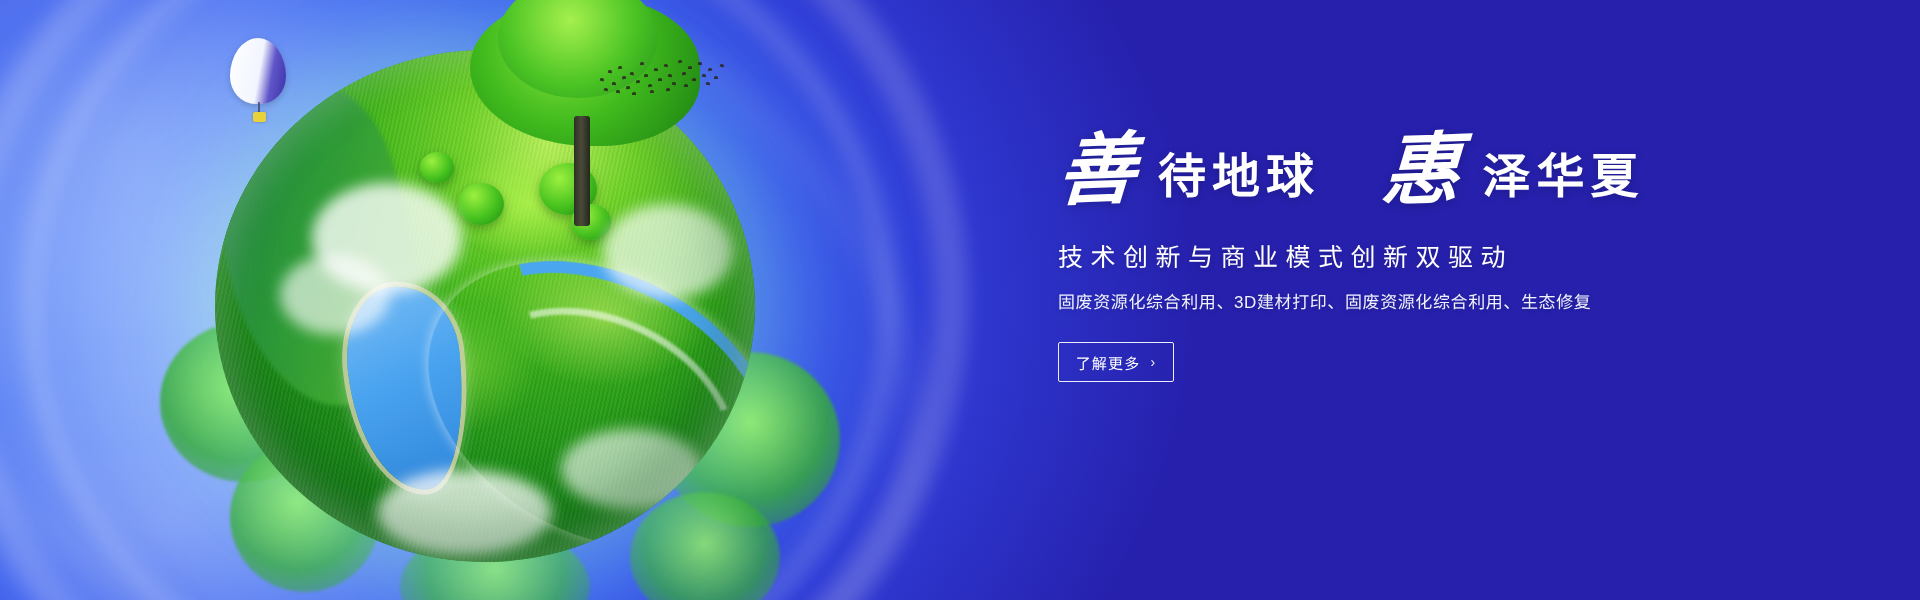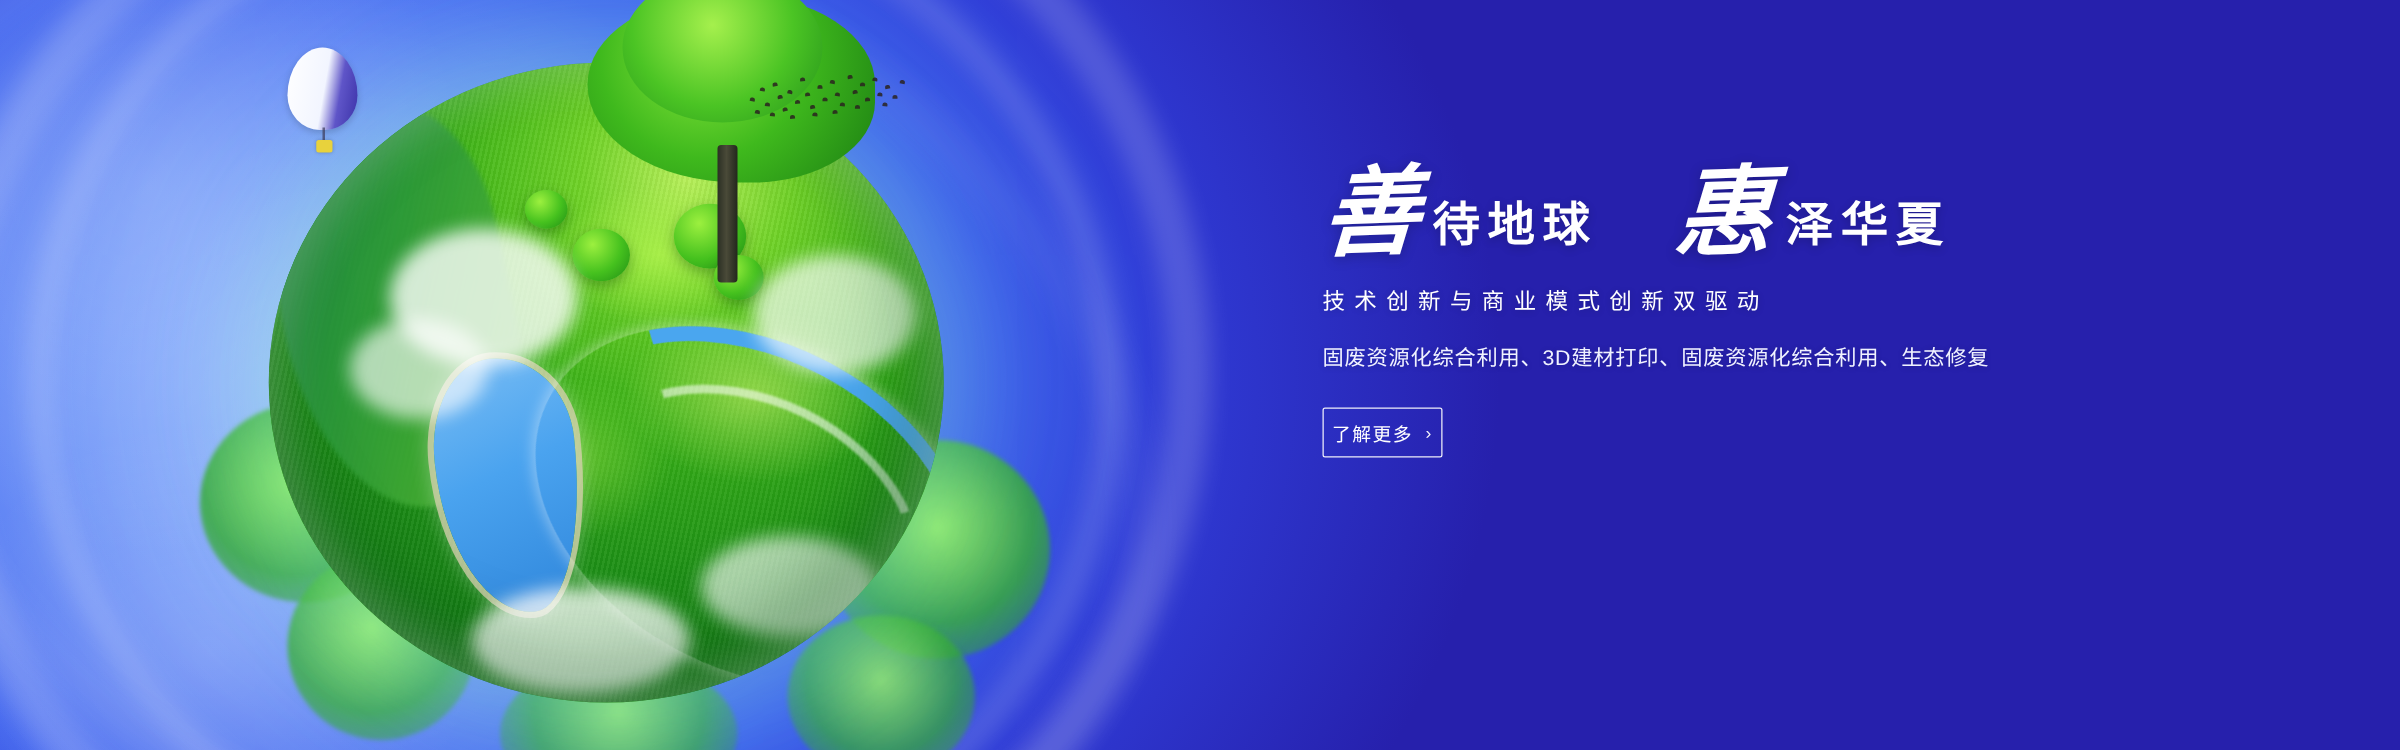--- a/index.html
+++ b/index.html
@@ -164,40 +164,41 @@
   .headline .grp + .grp{margin-left:58px;}
   .h-big{
     font-family:"Liberation Serif","DejaVu Serif",serif;
     font-size:78px;line-height:78px;font-weight:700;
     font-style:italic;letter-spacing:0;
     text-shadow:0 2px 10px rgba(0,0,0,.22);
     display:inline-block;transform:skewX(-5deg) rotate(-2deg);
   }
   .h-small{
     font-family:Liberation Sans, sans-serif;
-    font-size:38px;line-height:42px;font-weight:700;letter-spacing:6px;
-    display:inline-block;margin-left:10px;position:relative;top:-4px;
+    font-size:48px;line-height:42px;font-weight:700;letter-spacing:6px;
+    display:inline-block;margin-left:22px;position:relative;top:-4px;
     text-shadow:0 2px 8px rgba(0,0,0,.2);
   }
 
   .subtitle{
-    font-size:18px;line-height:34px;letter-spacing:7.5px;
+    margin-top:16px;
+    font-size:25px;line-height:34px;letter-spacing:7.5px;
     font-weight:400;color:#ffffff;
     text-shadow:0 1px 6px rgba(0,0,0,.18);
   }
   .desc{
     margin-top:16px;
     font-size:17px;line-height:26px;letter-spacing:.6px;
     color:#f0f2ff;
     text-shadow:0 1px 5px rgba(0,0,0,.18);
   }
   .cta{
     margin-top:26px;display:inline-flex;align-items:center;justify-content:center;
     gap:10px;box-sizing:border-box;
-    width:96px;height:40px;
+    width:116px;height:40px;
     border:1px solid rgba(255,255,255,.92);
     border-radius:2px;background:transparent;color:#fff;
     font-size:15px;letter-spacing:1.2px;cursor:pointer;
     font-family:inherit;
   }
   .cta .chev{font-size:14px;line-height:1;opacity:.95;}
 </style>
 </head>
 <body>
 

